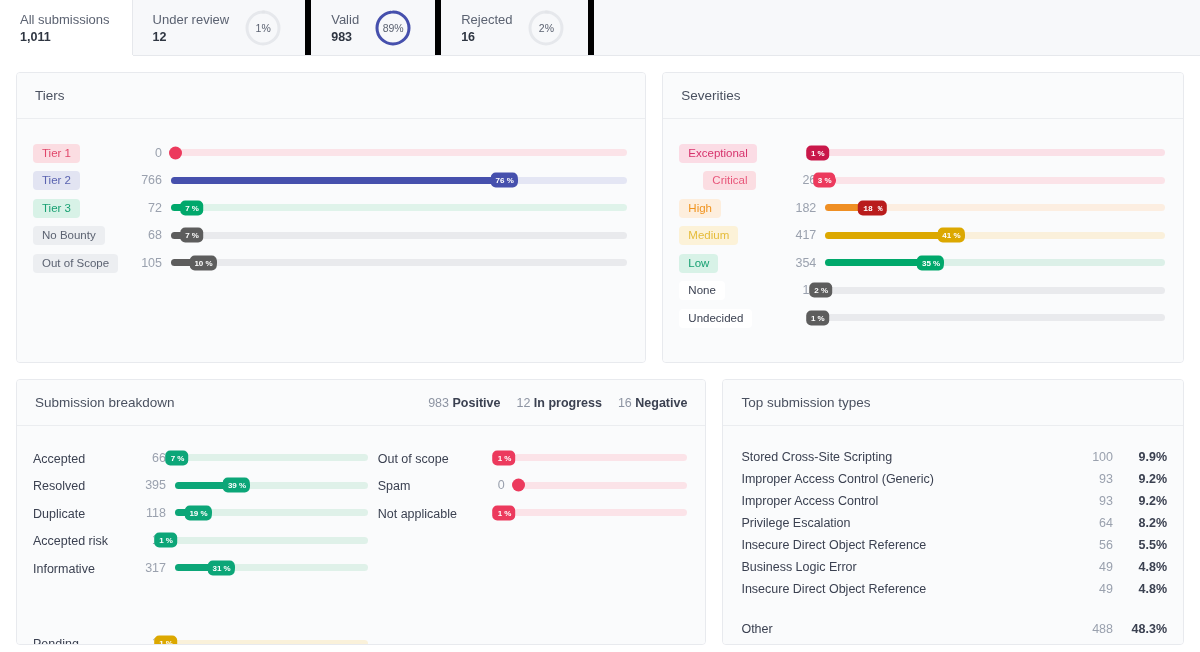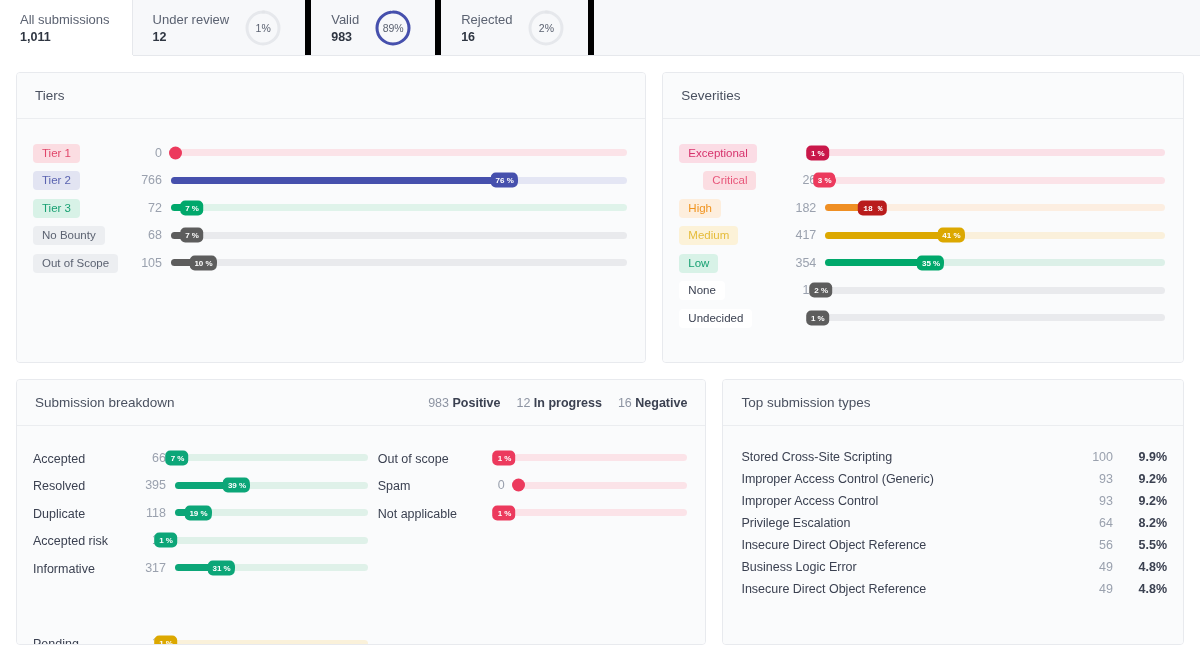--- a/index.html
+++ b/index.html
@@ -489,18 +489,23 @@
             <tr>
               <td class="tname">Insecure Direct Object Reference</td>
               <td class="tcount">49</td>
               <td class="tpct">4.8%</td>
             </tr>
             <tr class="spacer">
               <td></td>
               <td></td>
               <td></td>
             </tr>
+            <tr>
+              <td class="tname">Other</td>
+              <td class="tcount">488</td>
+              <td class="tpct">48.3%</td>
+            </tr>
           </tbody>
       </table>
     </div>
   </div>
 
 </div>
 
 </body></html>

